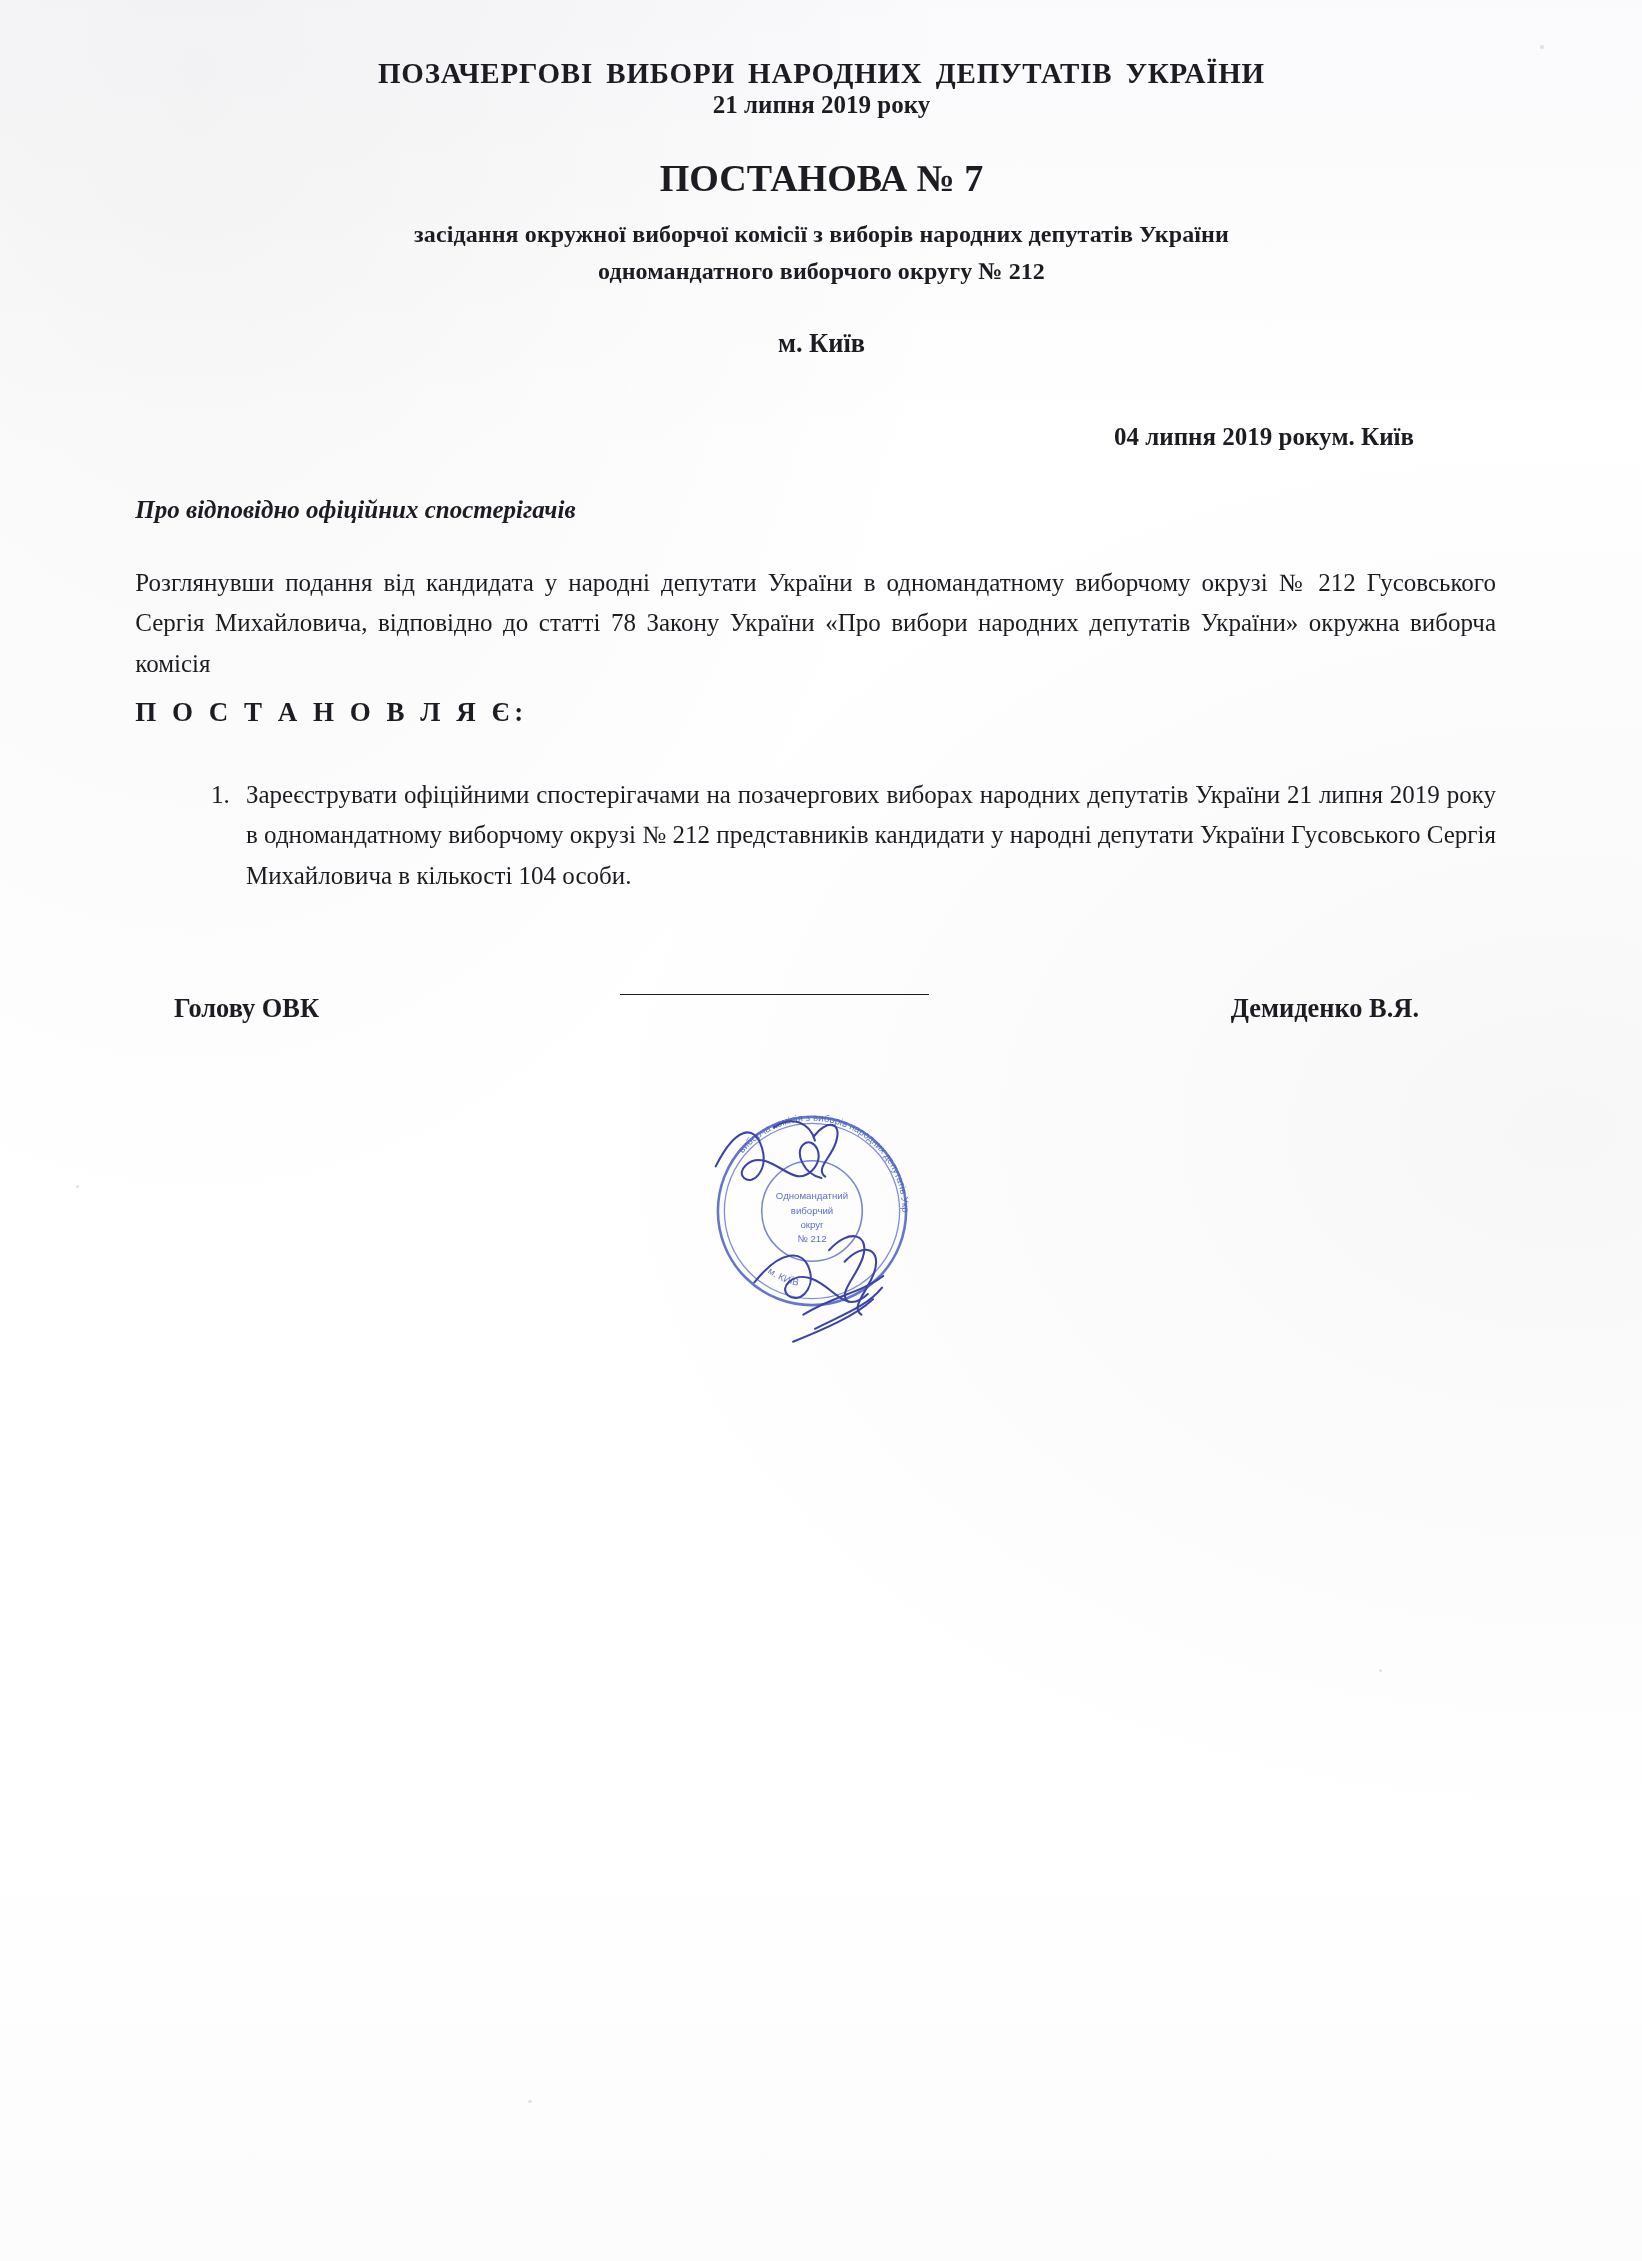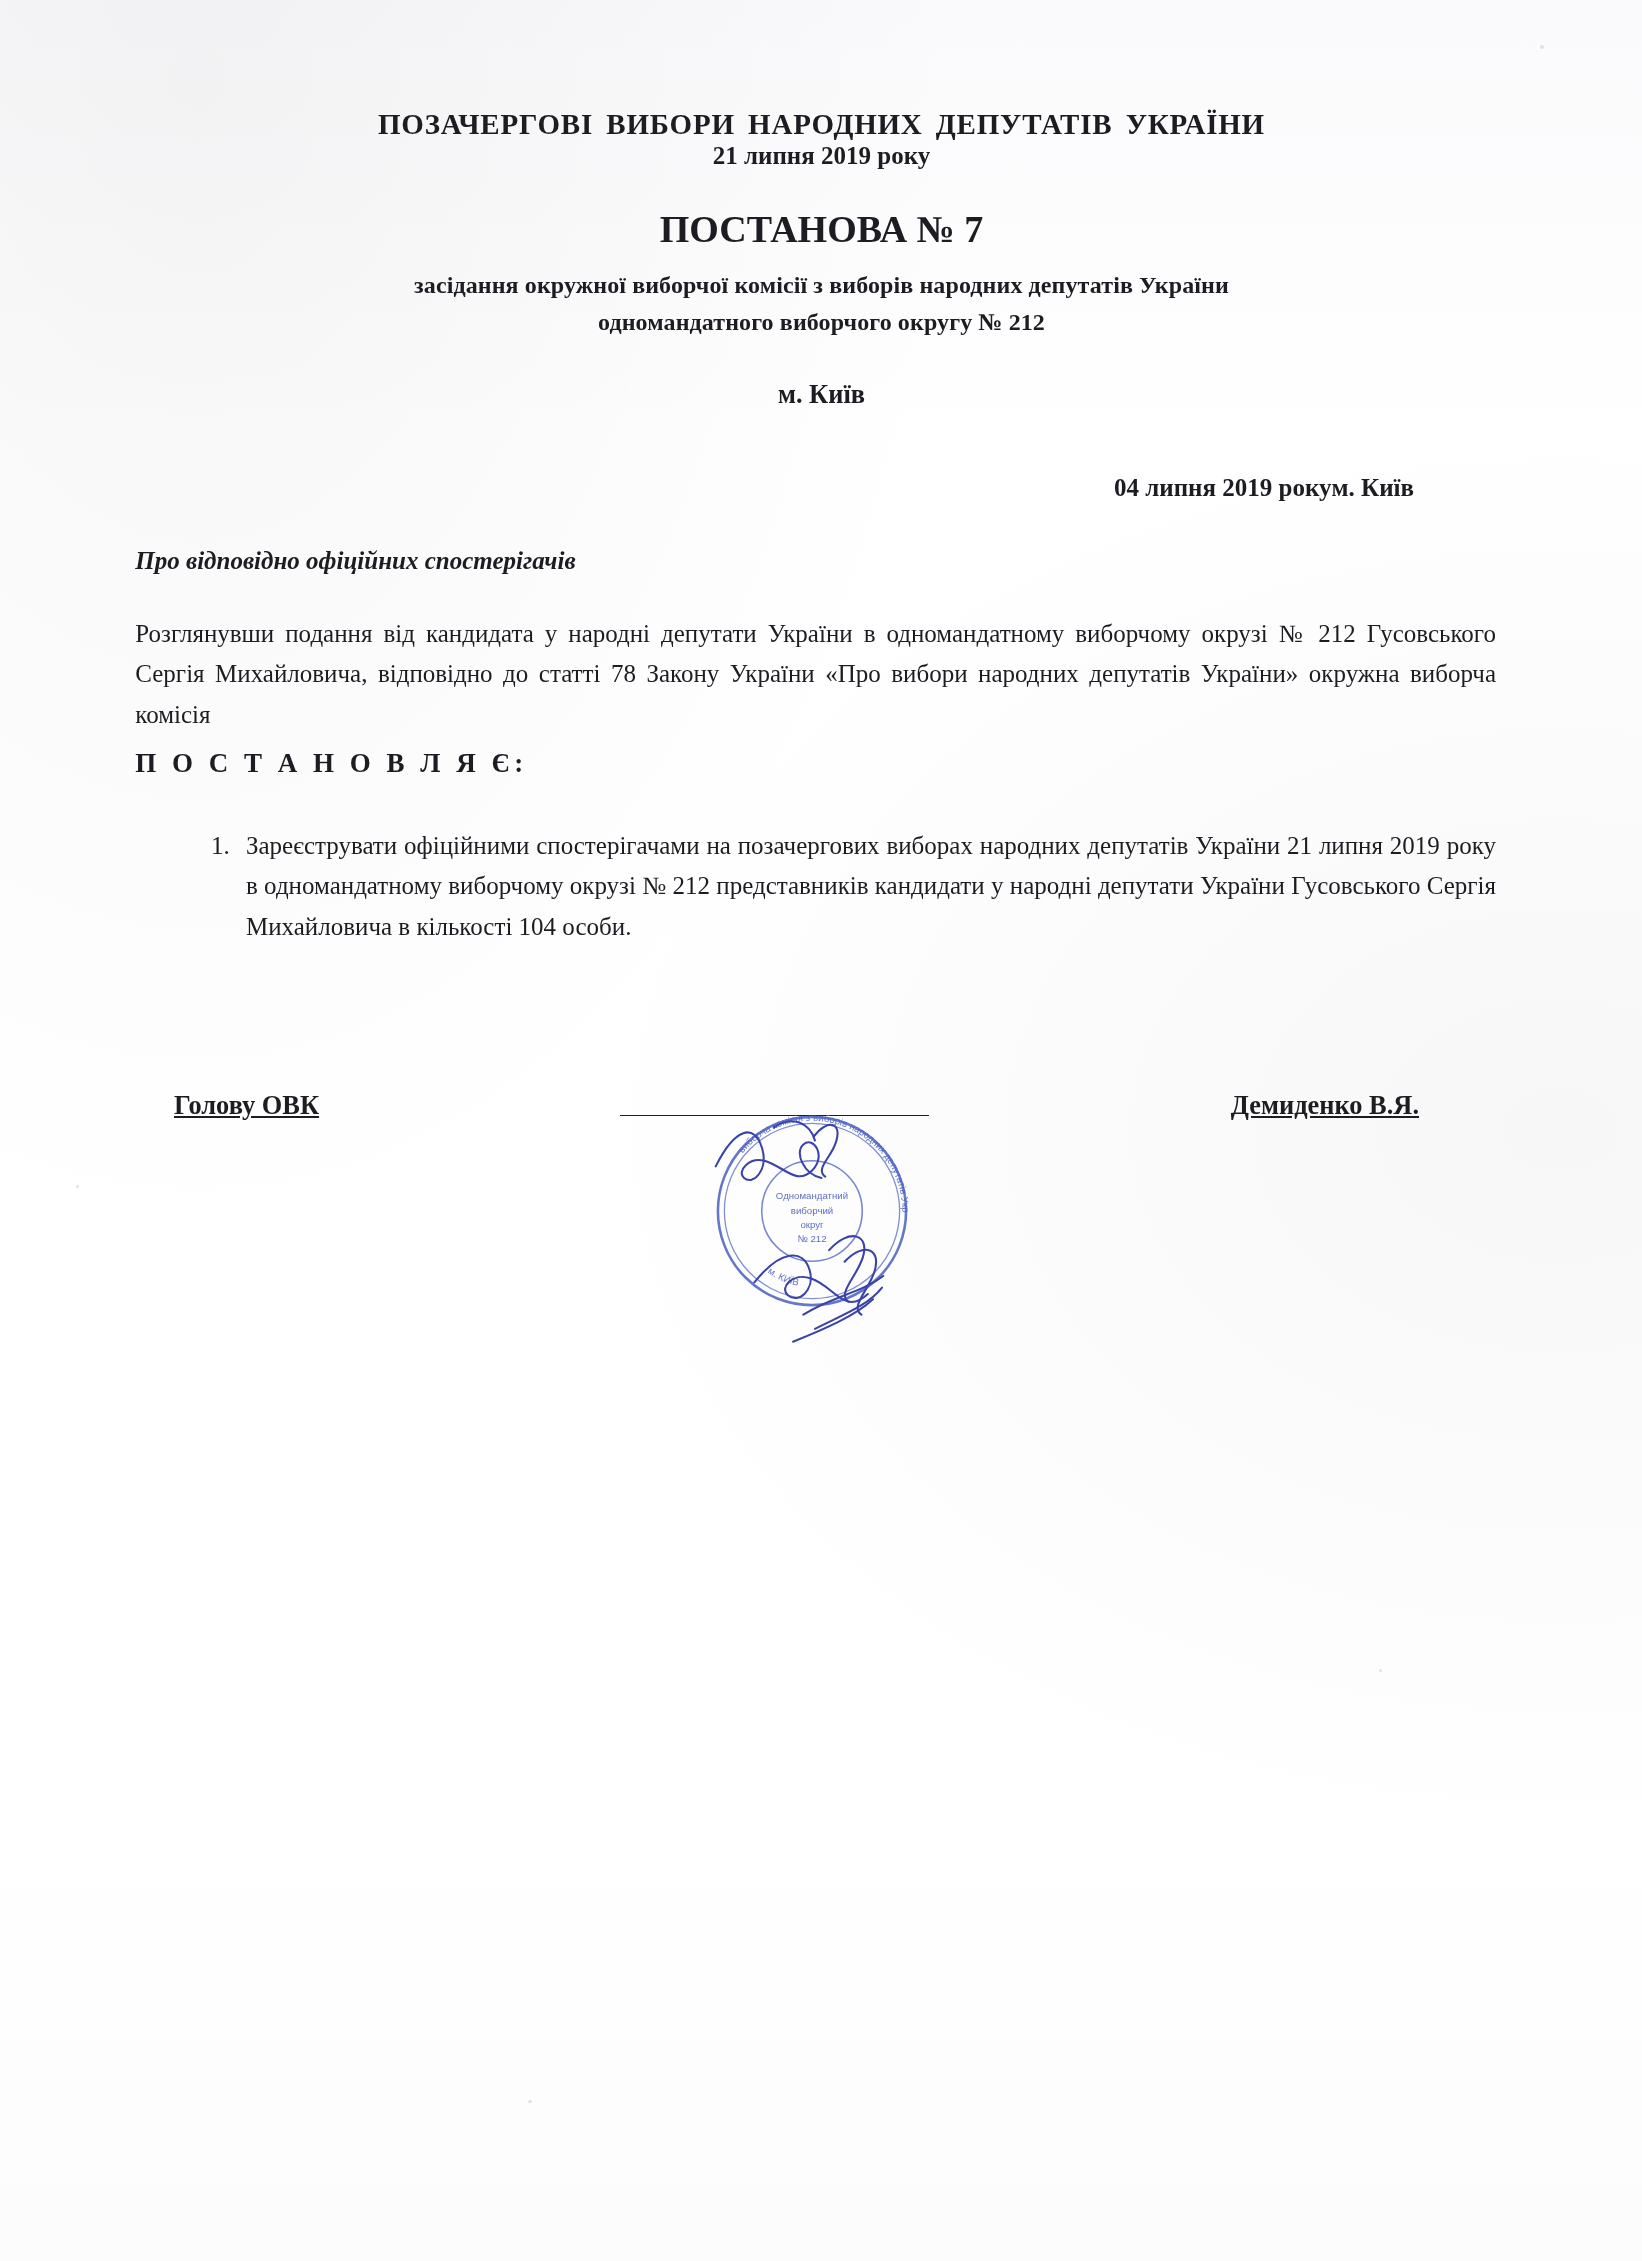--- a/index.html
+++ b/index.html
@@ -34,23 +34,24 @@
     padding: 0 134px;
     box-sizing: border-box;
     width: 100%;
   }
 
   .doc-title {
     text-align: center;
     font-weight: bold;
     font-size: 29px;
     letter-spacing: 0.8px;
-    padding-top: 107px;
+    padding-top: 44px;
     line-height: 1.2;
     word-spacing: 5.2px;
+    margin-top: 12px;
   }
   .doc-date-top {
     text-align: center;
     font-weight: bold;
     font-size: 25px;
   }
   .resolution-line {
     text-align: center;
     font-weight: bold;
     font-size: 38px;
@@ -128,26 +129,24 @@
     text-align: justify;
     flex: 1 1 auto;
   }
 
   .signatures {
     margin-top: 97px;
     position: relative;
   }
   .sig-row {
     display: flex;
-    align-items: flex-end;
     justify-content: space-between;
     padding-left: 40px;
     padding-right: 90px;
     height: 82px;
-    text-decoration: underline;
   }
   .sig-row + .sig-row {
     margin-top: 71px;
   }
   .sig-role,
   .sig-name {
     font-weight: bold;
     font-size: 26.4px;
     white-space: nowrap;
     padding-bottom: 5.2px;

